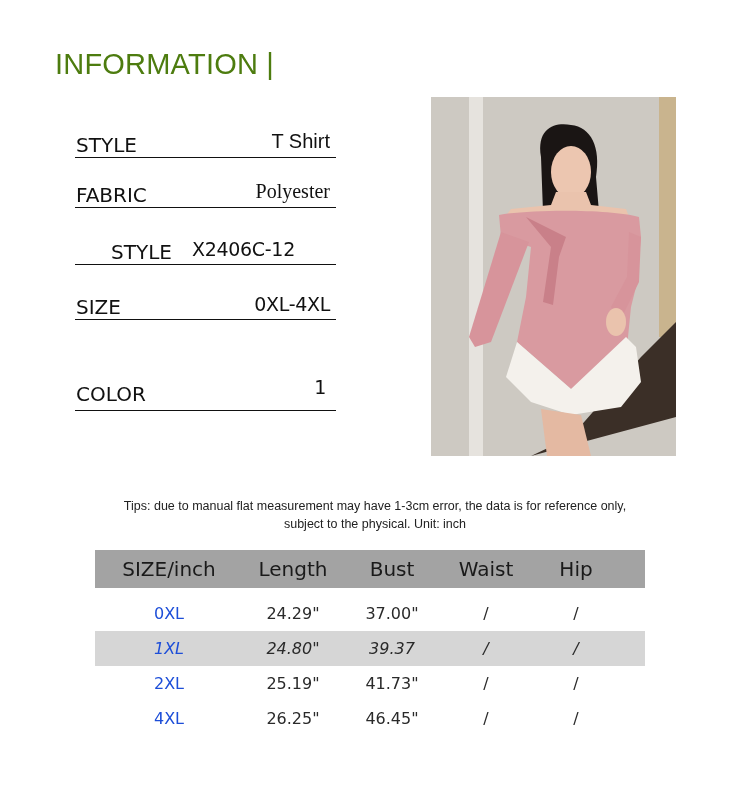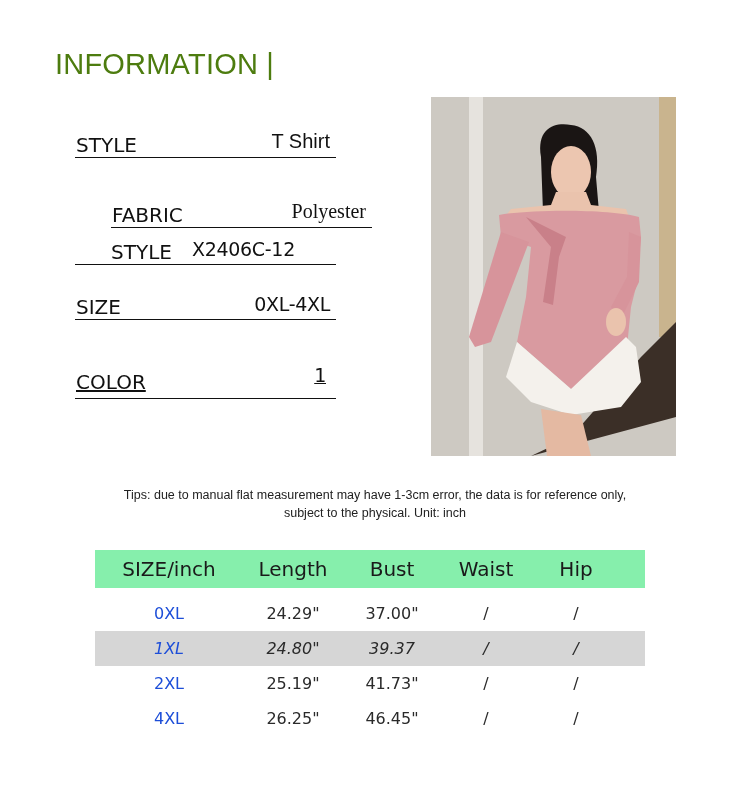--- a/index.html
+++ b/index.html
@@ -12,53 +12,53 @@
   .info-row { position: absolute; left: 75px; width: 261px; border-bottom: 1.5px solid #111;
               display: flex; justify-content: space-between; align-items: flex-end;
               font-family: "DejaVu Sans", sans-serif; }
   .info-label { font-size: 20px; color: #111; padding-left: 1px; }
   .info-value { font-size: 20px; color: #111; padding-right: 6px; font-family: "Liberation Sans", sans-serif; }
   .info-value.cond { font-family: "DejaVu Sans", sans-serif; font-size: 19px; letter-spacing: -0.3px; margin-left: 20px; }
 
   .photo { position: absolute; left: 431px; top: 97px; width: 245px; height: 359px; overflow: hidden;
            background: #cfcbc4; }
 
-  .tips { position: absolute; left: 95px; width: 560px; top: 486px; text-align: center;
+  .tips { position: absolute; left: 95px; width: 560px; top: 497px; text-align: center;
           font-size: 12.5px; line-height: 18px; color: #222; }
 
   .size-table { position: absolute; left: 95px; top: 550px; width: 550px; border-collapse: collapse;
                 font-family: "DejaVu Sans", sans-serif; }
-  .size-table th { background: #86efac; height: 38px; font-weight: normal; font-size: 20px; color: #1a1a1a; padding: 0; }
+  .size-table th { background: #a3a3a3; height: 38px; font-weight: normal; font-size: 20px; color: #1a1a1a; padding: 0; }
   .size-table td { height: 35px; padding: 0; font-size: 16px; color: #2a2a2a; text-align: center; }
   .size-table tr.gray td { background: #d6d6d6; font-style: italic; }
   .size-table td.size { font-size: 16px; color: #1d4ed8; }
   .size-table tr.spacer td { height: 8px; background: #fff; }
 </style>
 </head>
 <body>
 
 <div class="title">INFORMATION |</div>
 
 <div class="info-row" style="top:124px;height:33px;">
   <span class="info-label">STYLE</span>
   <span class="info-value" style="padding-bottom:4px;">T Shirt</span>
 </div>
-<div class="info-row" style="top:194px;height:33px;margin-left:36px;">
+<div class="info-row" style="top:174px;height:33px;">
   <span class="info-label">FABRIC</span>
   <span class="info-value" style="padding-bottom:4px;font-family:Liberation Serif, serif;">Polyester</span>
 </div>
 <div class="info-row" style="top:231px;height:33px;justify-content:center;">
   <span class="info-label">STYLE</span>
   <span class="info-value cond" style="padding-bottom:4px;">X2406C-12</span>
 </div>
 <div class="info-row" style="top:286px;height:33px;">
   <span class="info-label">SIZE</span>
   <span class="info-value cond" style="padding-bottom:4px;">0XL-4XL</span>
 </div>
-<div class="info-row" style="top:360px;height:38px;text-decoration:underline;">
+<div class="info-row" style="top:372px;height:38px;">
   <span class="info-label" style="padding-bottom:4px;">COLOR</span>
   <span class="info-value cond" style="padding-bottom:12px;padding-right:10px;">1</span>
 </div>
 
 <div class="photo">
   <svg width="245" height="359" viewBox="0 0 245 359">
     <rect x="0" y="0" width="245" height="359" fill="#cdc9c2"></rect>
     <rect x="38" y="0" width="14" height="359" fill="#e6e3de"></rect>
     <rect x="228" y="0" width="17" height="240" fill="#c9b48e"></rect>
     <polygon points="100,359 245,320 245,225 210,260 140,340" fill="#3b2f27"></polygon>

